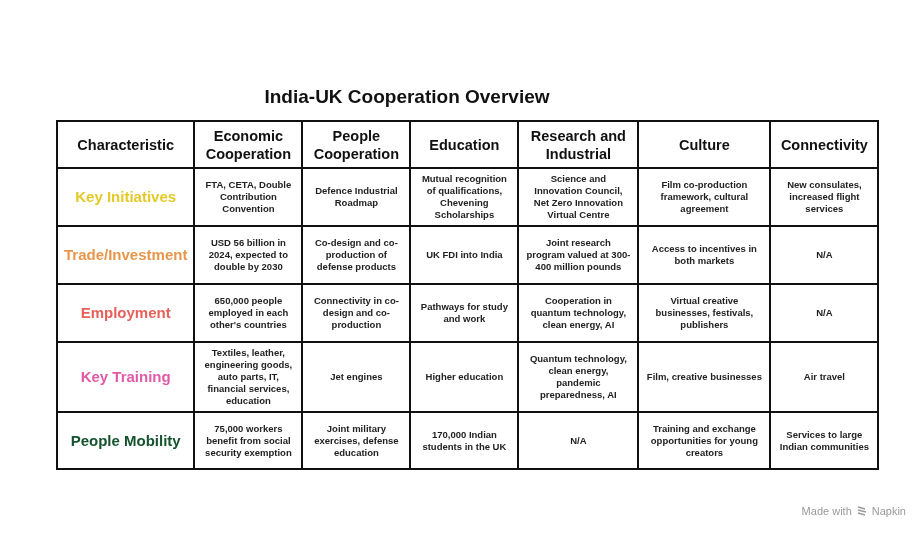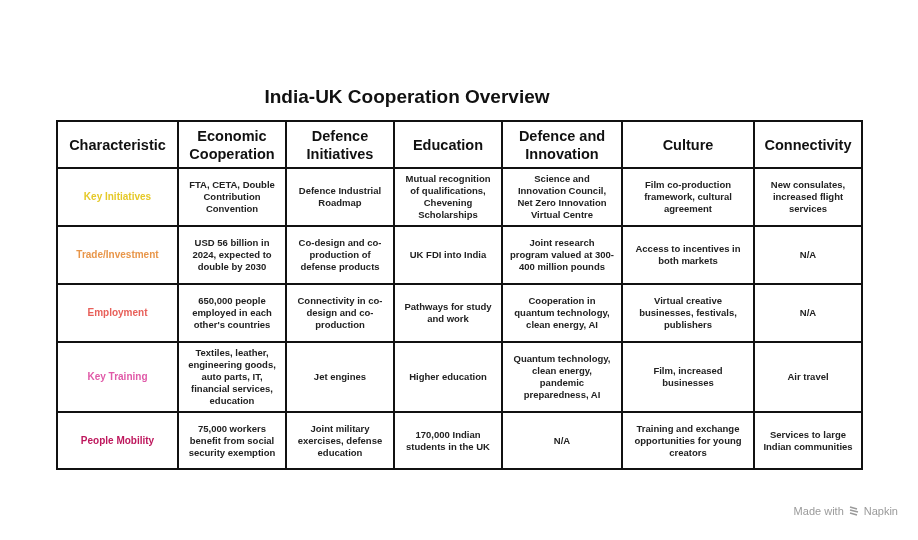--- a/index.html
+++ b/index.html
@@ -2,23 +2,23 @@
 <html><head>
 <meta charset="utf-8">
 <style>
   html, body { margin: 0; padding: 0; background: #ffffff; }
   body { width: 918px; height: 540px; position: relative; overflow: hidden; font-family: "Liberation Sans", sans-serif; color: #111; }
   .title { position: absolute; left: 0; top: 86px; width: 814px; text-align: center; font-size: 19px; font-weight: bold; color: #111; }
   table.grid { position: absolute; left: 56px; top: 120px; border-collapse: collapse; table-layout: fixed; }
   table.grid td, table.grid th { border: 2px solid #111; text-align: center; vertical-align: middle; padding: 0 6px; }
   table.grid th { font-size: 14.5px; font-weight: bold; line-height: 18px; height: 45px; color: #111; }
   table.grid td { font-size: 9.5px; font-weight: bold; line-height: 12px; color: #222; }
-  table.grid td.rowlabel { font-size: 10px; margin-top: 22px; }
+  table.grid td.rowlabel { font-size: 15px; margin-top: 22px; }
   .r1 td { height: 56px; } .r2 td { height: 56px; } .r3 td { height: 56px; } .r4 td { height: 68px; } .r5 td { height: 55px; }
-  .footer { position: absolute; right: 20px; top: 505px; font-size: 11px; color: #9a9a9a; display: flex; align-items: flex-end; gap: 4px; }
+  .footer { position: absolute; right: 12px; top: 505px; font-size: 11px; color: #9a9a9a; display: flex; align-items: flex-end; gap: 4px; }
   .footer svg { width: 12px; height: 12px; }
 </style>
 </head>
 <body>
 
 <div class="title">India-UK Cooperation Overview</div>
 
 <table class="grid">
   <colgroup>
     <col style="width:121px">
@@ -26,23 +26,23 @@
       <col style="width:108px">
       <col style="width:108px">
       <col style="width:120px">
       <col style="width:132px">
       <col style="width:108px">
   </colgroup>
   <thead>
     <tr>
       <th>Characteristic</th>
       <th>Economic Cooperation</th>
-      <th>Defence Initiatives</th>
+      <th>People Cooperation</th>
       <th>Education</th>
-      <th>Defence and Innovation</th>
+      <th>Research and Industrial</th>
       <th>Culture</th>
       <th>Connectivity</th>
     </tr>
   </thead>
   <tbody>
     <tr class="r1">
       <td class="rowlabel" style="color:#e5c928">Key Initiatives</td>
       <td>FTA, CETA, Double Contribution Convention</td>
       <td>Defence Industrial Roadmap</td>
       <td>Mutual recognition of qualifications, Chevening Scholarships</td>
@@ -67,25 +67,25 @@
       <td>Cooperation in quantum technology, clean energy, AI</td>
       <td>Virtual creative businesses, festivals, publishers</td>
       <td>N/A</td>
     </tr>
     <tr class="r4">
       <td class="rowlabel" style="color:#e05aa8">Key Training</td>
       <td>Textiles, leather, engineering goods, auto parts, IT, financial services, education</td>
       <td>Jet engines</td>
       <td>Higher education</td>
       <td>Quantum technology, clean energy, pandemic preparedness, AI</td>
-      <td>Film, increased businesses</td>
+      <td>Film, creative businesses</td>
       <td>Air travel</td>
     </tr>
     <tr class="r5">
-      <td class="rowlabel" style="color:#be185d">People Mobility</td>
+      <td class="rowlabel" style="color:#14532d">People Mobility</td>
       <td>75,000 workers benefit from social security exemption</td>
       <td>Joint military exercises, defense education</td>
       <td>170,000 Indian students in the UK</td>
       <td>N/A</td>
       <td>Training and exchange opportunities for young creators</td>
       <td>Services to large Indian communities</td>
     </tr>
   </tbody>
 </table>
 

